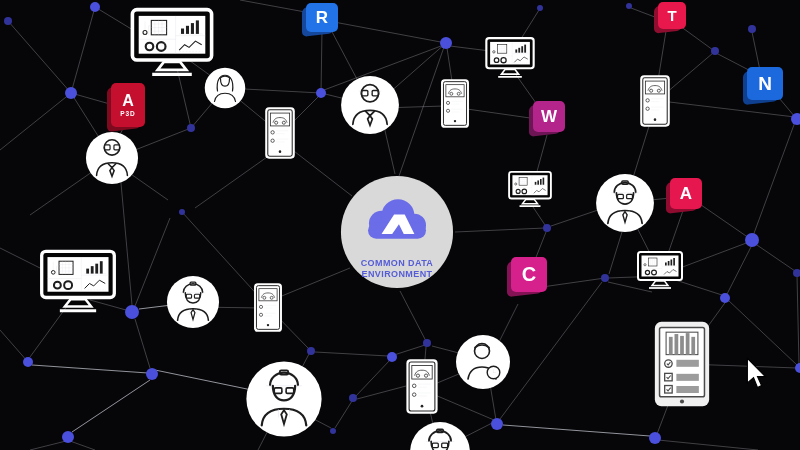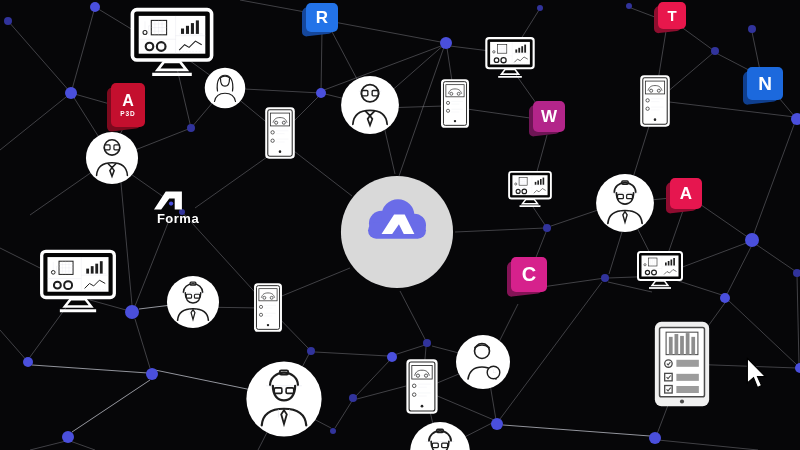--- a/index.html
+++ b/index.html
@@ -428,20 +428,24 @@
       <svg width="62" height="62" viewBox="0 0 56 56">
         <use href="#sym-person-hardhat"></use>
       </svg>
     </div>
 
   <div class="icon" style="left:339px;top:174px">
       <svg width="116" height="116" viewBox="0 0 120 120">
         <use href="#sym-cloud-cde"></use>
       </svg>
     </div>
+  <div class="cde-text">
+    <div>COMMON DATA</div>
+    <div>ENVIRONMENT</div>
+  </div>
 
   <div class="badge" style="--f:#2373e8;--s:#15479c;left:306px;top:3px;width:32px;height:29px">
     <div class="badge-front" style="font-size:17px">R</div>
   </div>
   <div class="badge" style="--f:#e8174c;--s:#8f0e2f;left:658px;top:2px;width:28px;height:27px">
     <div class="badge-front" style="font-size:15px">T</div>
   </div>
   <div class="badge" style="--f:#1c69dd;--s:#0f3f8f;left:747px;top:67px;width:36px;height:33px">
     <div class="badge-front" style="font-size:19px">N</div>
   </div>
@@ -454,26 +458,20 @@
   <div class="badge" style="--f:#d6218c;--s:#841356;left:511px;top:257px;width:36px;height:35px">
     <div class="badge-front" style="font-size:20px">C</div>
   </div>
   <div class="badge" style="--f:#c40f2e;--s:#7d0a1e;left:111px;top:83px;width:34px;height:44px">
     <div class="badge-front col">
       <span style="font-size:16px">A</span>
       <span class="badge-sub">P3D</span>
     </div>
   </div>
 
-  <div class="forma" style="left:150px;top:186px">
-    <svg width="44" height="27" viewBox="0 0 48 30">
-        <use href="#sym-forma-mark"></use>
-      </svg>
-    <div class="forma-label">Forma</div>
-  </div>
 
   <div class="cursor" style="left:744px;top:357px">
     <svg width="27" height="34" viewBox="0 0 24 30">
         <use href="#sym-cursor"></use>
       </svg>
   </div>
 
 </div>
 
 </body></html>

